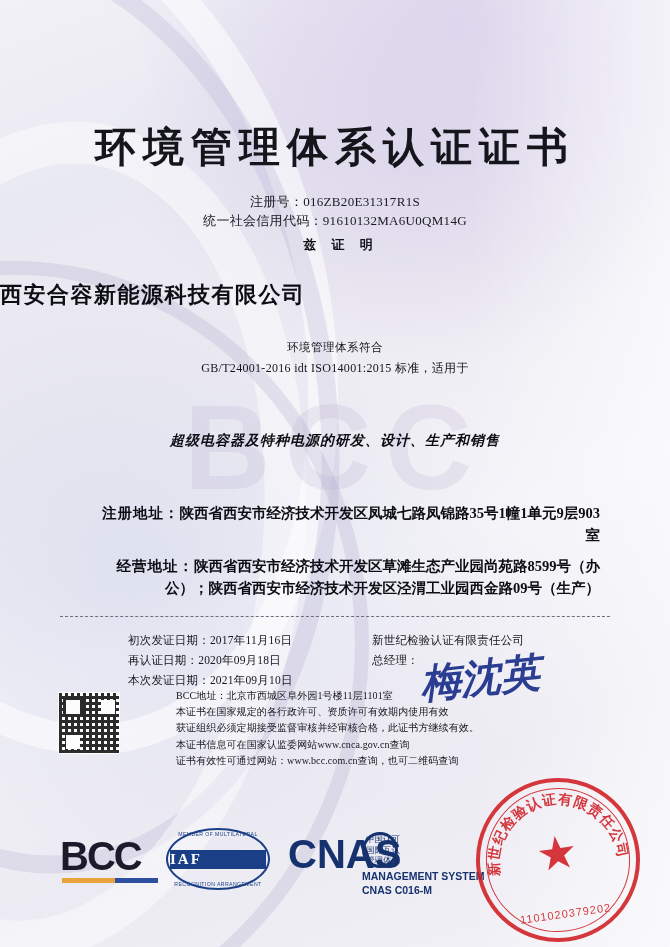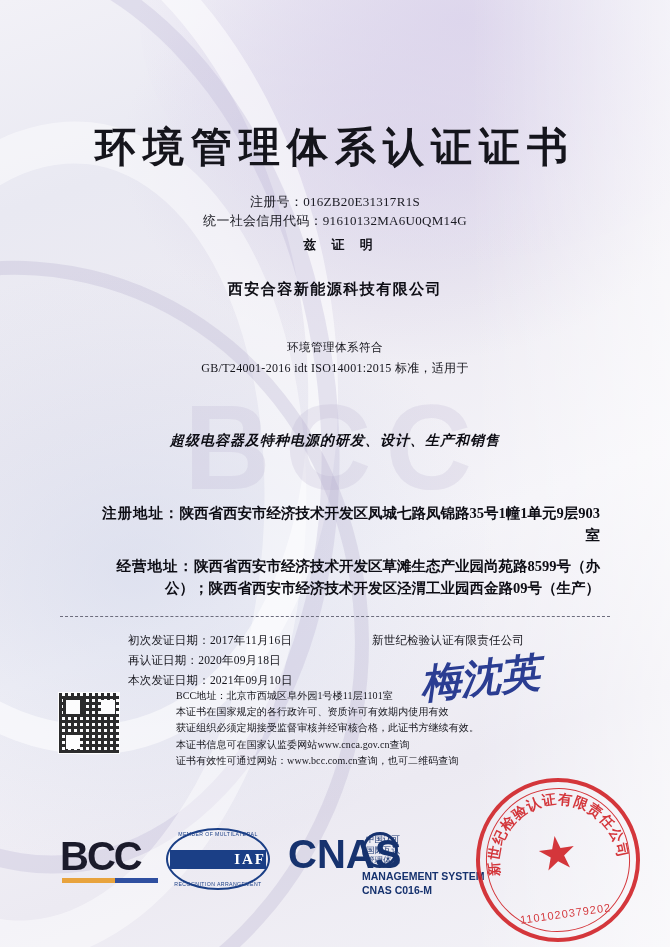--- a/index.html
+++ b/index.html
@@ -101,22 +101,21 @@
     letter-spacing: 6px;
     color: #111118;
     font-weight: bold;
     padding-left: 12px;
   }
 
   .company {
     position: absolute;
     top: 280px;
     left: 0; right: 0;
-    text-align: center;
-    font-size: 15px;
+    font-size: 22px;
     letter-spacing: 1.5px;
     color: #0d0d14;
     font-weight: bold;
   }
 
   .std1 {
     position: absolute;
     top: 340px;
     left: 0; right: 0;
     text-align: center;
@@ -284,21 +283,21 @@
     border-radius: 50%;
   }
   .iaf .band {
     position: absolute;
     left: 4px; right: 4px;
     top: 22px;
     height: 19px;
     background: #1b3f86;
     display: flex;
     align-items: center;
-    justify-content: flex-end;
+    justify-content: flex-start;
   }
   .iaf .band span {
     color: #fff;
     font-family: "Liberation Serif", serif;
     font-weight: bold;
     font-size: 15px;
     letter-spacing: 2px;
   }
   .iaf .t {
     position: absolute;
@@ -459,20 +458,21 @@
       <div>
         <span>再认证日期：</span><span>2020年09月18日</span>
       </div>
       <div>
         <span>本次发证日期：</span><span>2021年09月10日</span>
       </div>
     </div>
 
     <div class="issuer">
       <div>新世纪检验认证有限责任公司</div>
+      <div>总经理：</div>
     </div>
     <div class="signature">梅沈英</div>
 
     <div class="qr"></div>
 
     <div class="fineprint">
       <div>BCC地址：北京市西城区阜外园1号楼11层1101室</div>
       <div>本证书在国家规定的各行政许可、资质许可有效期内使用有效</div>
       <div>获证组织必须定期接受监督审核并经审核合格，此证书方继续有效。</div>
       <div>本证书信息可在国家认监委网站www.cnca.gov.cn查询</div>

